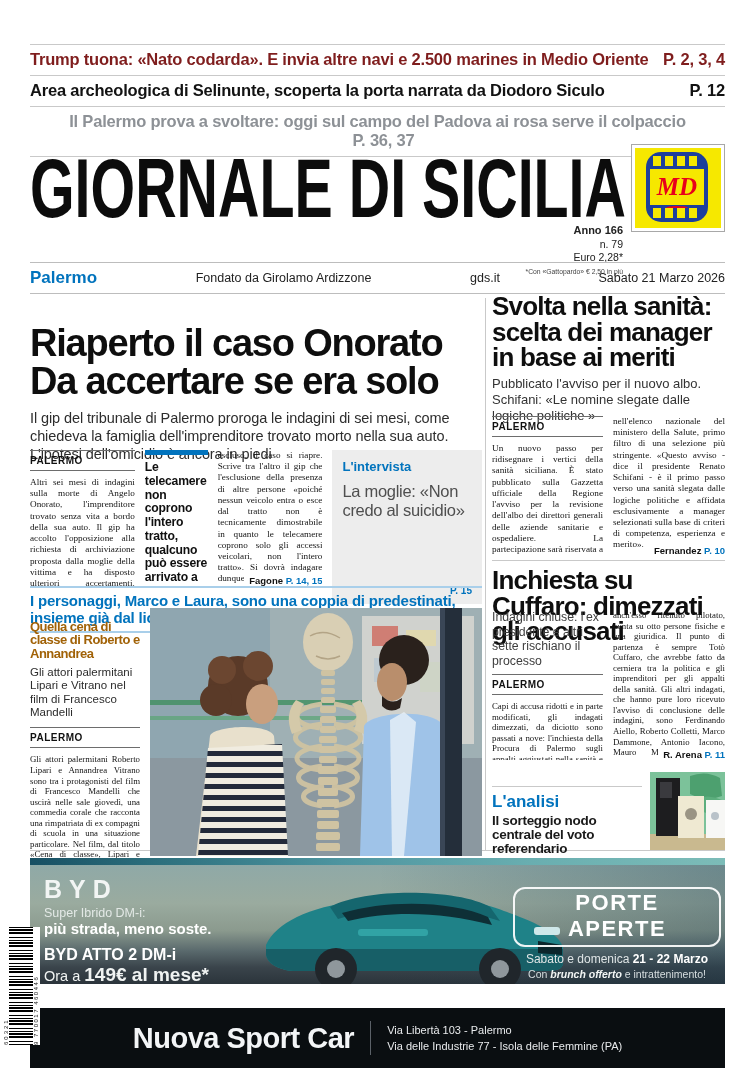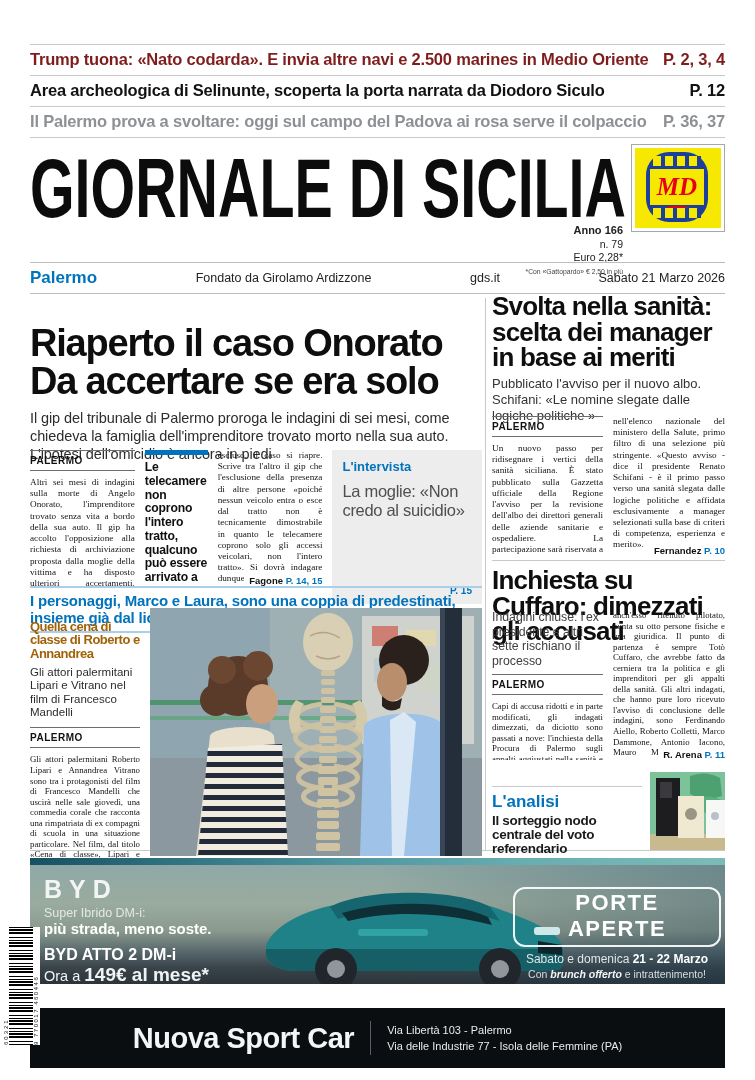--- a/index.html
+++ b/index.html
@@ -4,29 +4,29 @@
 <style>
   html,body{margin:0;padding:0;background:#e8e8e8;}
   #page{position:relative;width:755px;height:1080px;background:#ffffff;overflow:hidden;
         font-family:"Liberation Sans",sans-serif;color:#1a1a1a;}
   .abs{position:absolute;}
   
   .th-row{display:flex;justify-content:space-between;align-items:center;
           padding:5px 0 6px;border-top:1px solid #c9c9c9;
           font-weight:bold;font-size:16.5px;letter-spacing:-0.2px;}
   .th-row:last-child{border-bottom:1px solid #c9c9c9;}
-  .th-blue{color:#7f1d1d;} .th-black{color:#121212;} .th-gray{color:#8d9196;}
+  .th-blue{color:#7f1d1d;} .th-black{color:#121212;} .th-gray{color:#8d9196;flex-direction:column;}
   .th-page{white-space:nowrap;margin-left:12px;}
   
   .anno{position:absolute;right:102px;top:82px;text-align:right;font-size:10.5px;line-height:1.25;color:#222;}
   .anno b{font-size:11px;}
   .anno .note{font-size:6.8px;color:#444;}
   .mdbox{position:absolute;right:0;top:2px;width:92px;height:86px;border:1px solid #a8a8a8;background:#fff;}
   .md-yellow{position:absolute;inset:3px;background:#f6e800;}
-  .md-blue{position:absolute;left:11px;top:4px;width:62px;height:70px;background:#1d3f9c;border-radius:23px;}
+  .md-blue{position:absolute;left:11px;top:4px;width:62px;height:70px;background:#1d3f9c;border-radius:15px;}
   .md-teeth{position:absolute;left:7px;right:7px;height:10px;
             background:repeating-linear-gradient(90deg,#f6e800 0 8px,#1d3f9c 8px 12px);}
   .md-mid{position:absolute;left:4px;right:4px;top:17px;bottom:17px;background:#f6e800;
           display:flex;align-items:center;justify-content:center;
           font-family:"Liberation Serif",serif;font-weight:bold;font-style:italic;
           font-size:25px;color:#e8001b;}
   .md-ellipse{position:absolute;left:50%;bottom:12px;width:22px;height:4px;margin-left:-11px;
               border-radius:50%;background:linear-gradient(180deg,#e8001b 55%,#1aa13a 55%);}
   
   .dateline{display:flex;align-items:center;justify-content:space-between;

